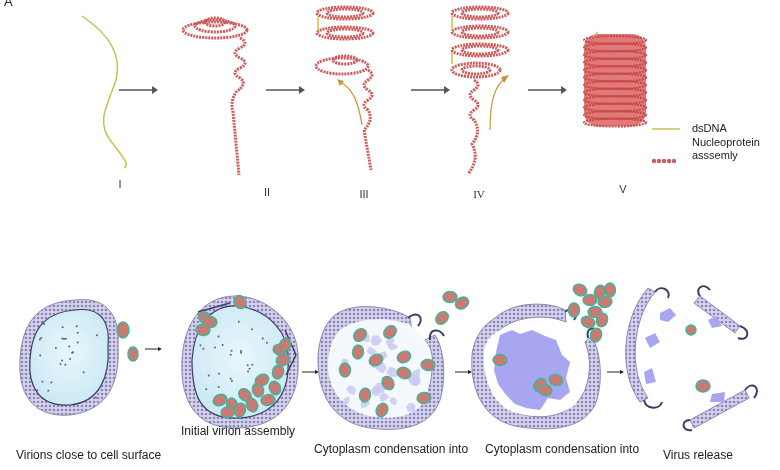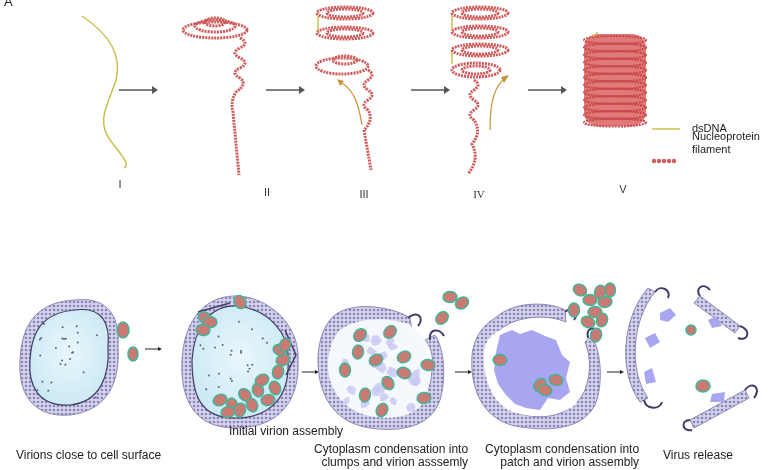--- a/index.html
+++ b/index.html
@@ -326,28 +326,26 @@
 
 <div class="panel-letter">A</div>
 
 <div class="roman" style="left:120px; top:178px;">I</div>
 <div class="roman" style="left:239px; top:186px;margin-left:28px;">II</div>
 <div class="roman" style="left:364px; top:188px;">III</div>
 <div class="roman" style="left:479px; top:188px;font-family:Liberation Serif, serif;">IV</div>
 <div class="roman" style="left:623px; top:183px;">V</div>
 
 <div class="legend-text" style="left:692px; top:122px;">dsDNA</div>
-<div class="legend-text" style="left:692px; top:130px;">
+<div class="legend-text" style="left:692px; top:136px;">
   <div>Nucleoprotein</div>
-  <div>filament</div>
+  <div>asssemly</div>
 </div>
 
 <div class="lbl" style="left:16px; top:449px;">Virions close to cell surface</div>
-<div class="lbl" style="left:181px; top:425px;margin-left:48px;">Initial virion assembly</div>
+<div class="lbl" style="left:181px; top:425px;">Initial virion assembly</div>
 <div class="lbl" style="left:314px; top:443px;">
   <div>Cytoplasm condensation into</div>
-  <div>clumps and virion asssemly</div>
 </div>
 <div class="lbl" style="left:485px; top:443px;">
   <div>Cytoplasm condensation into</div>
-  <div>patch and virion assembly</div>
 </div>
 <div class="lbl" style="left:663px; top:449px;">Virus release</div>
 
 </body></html>

